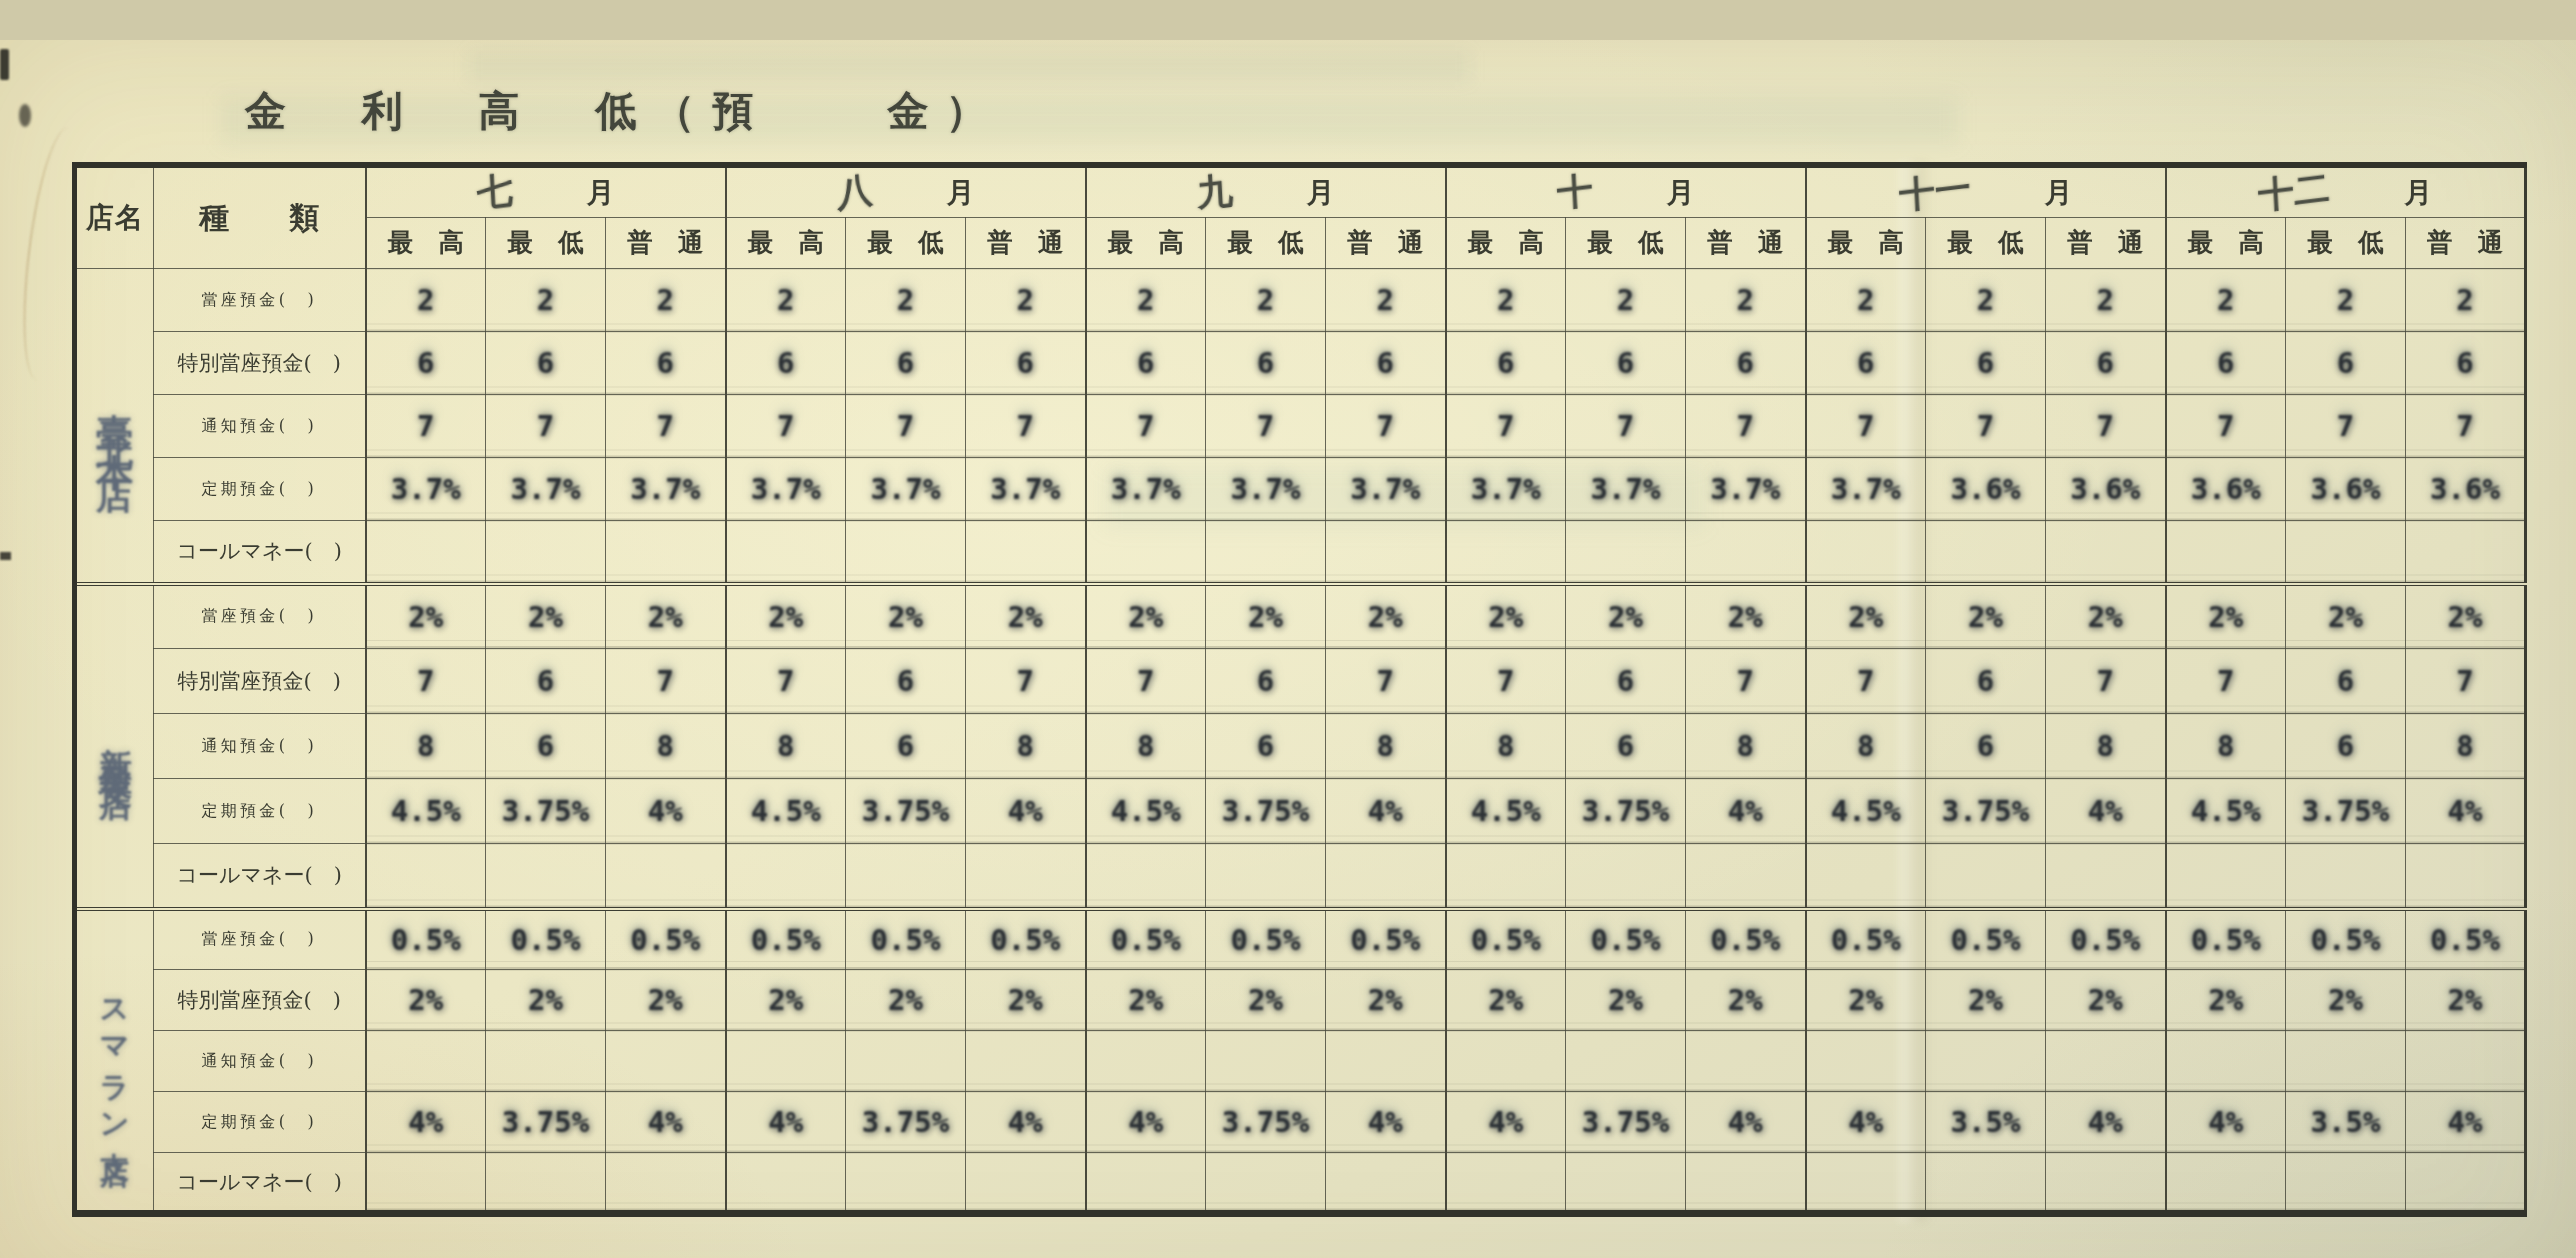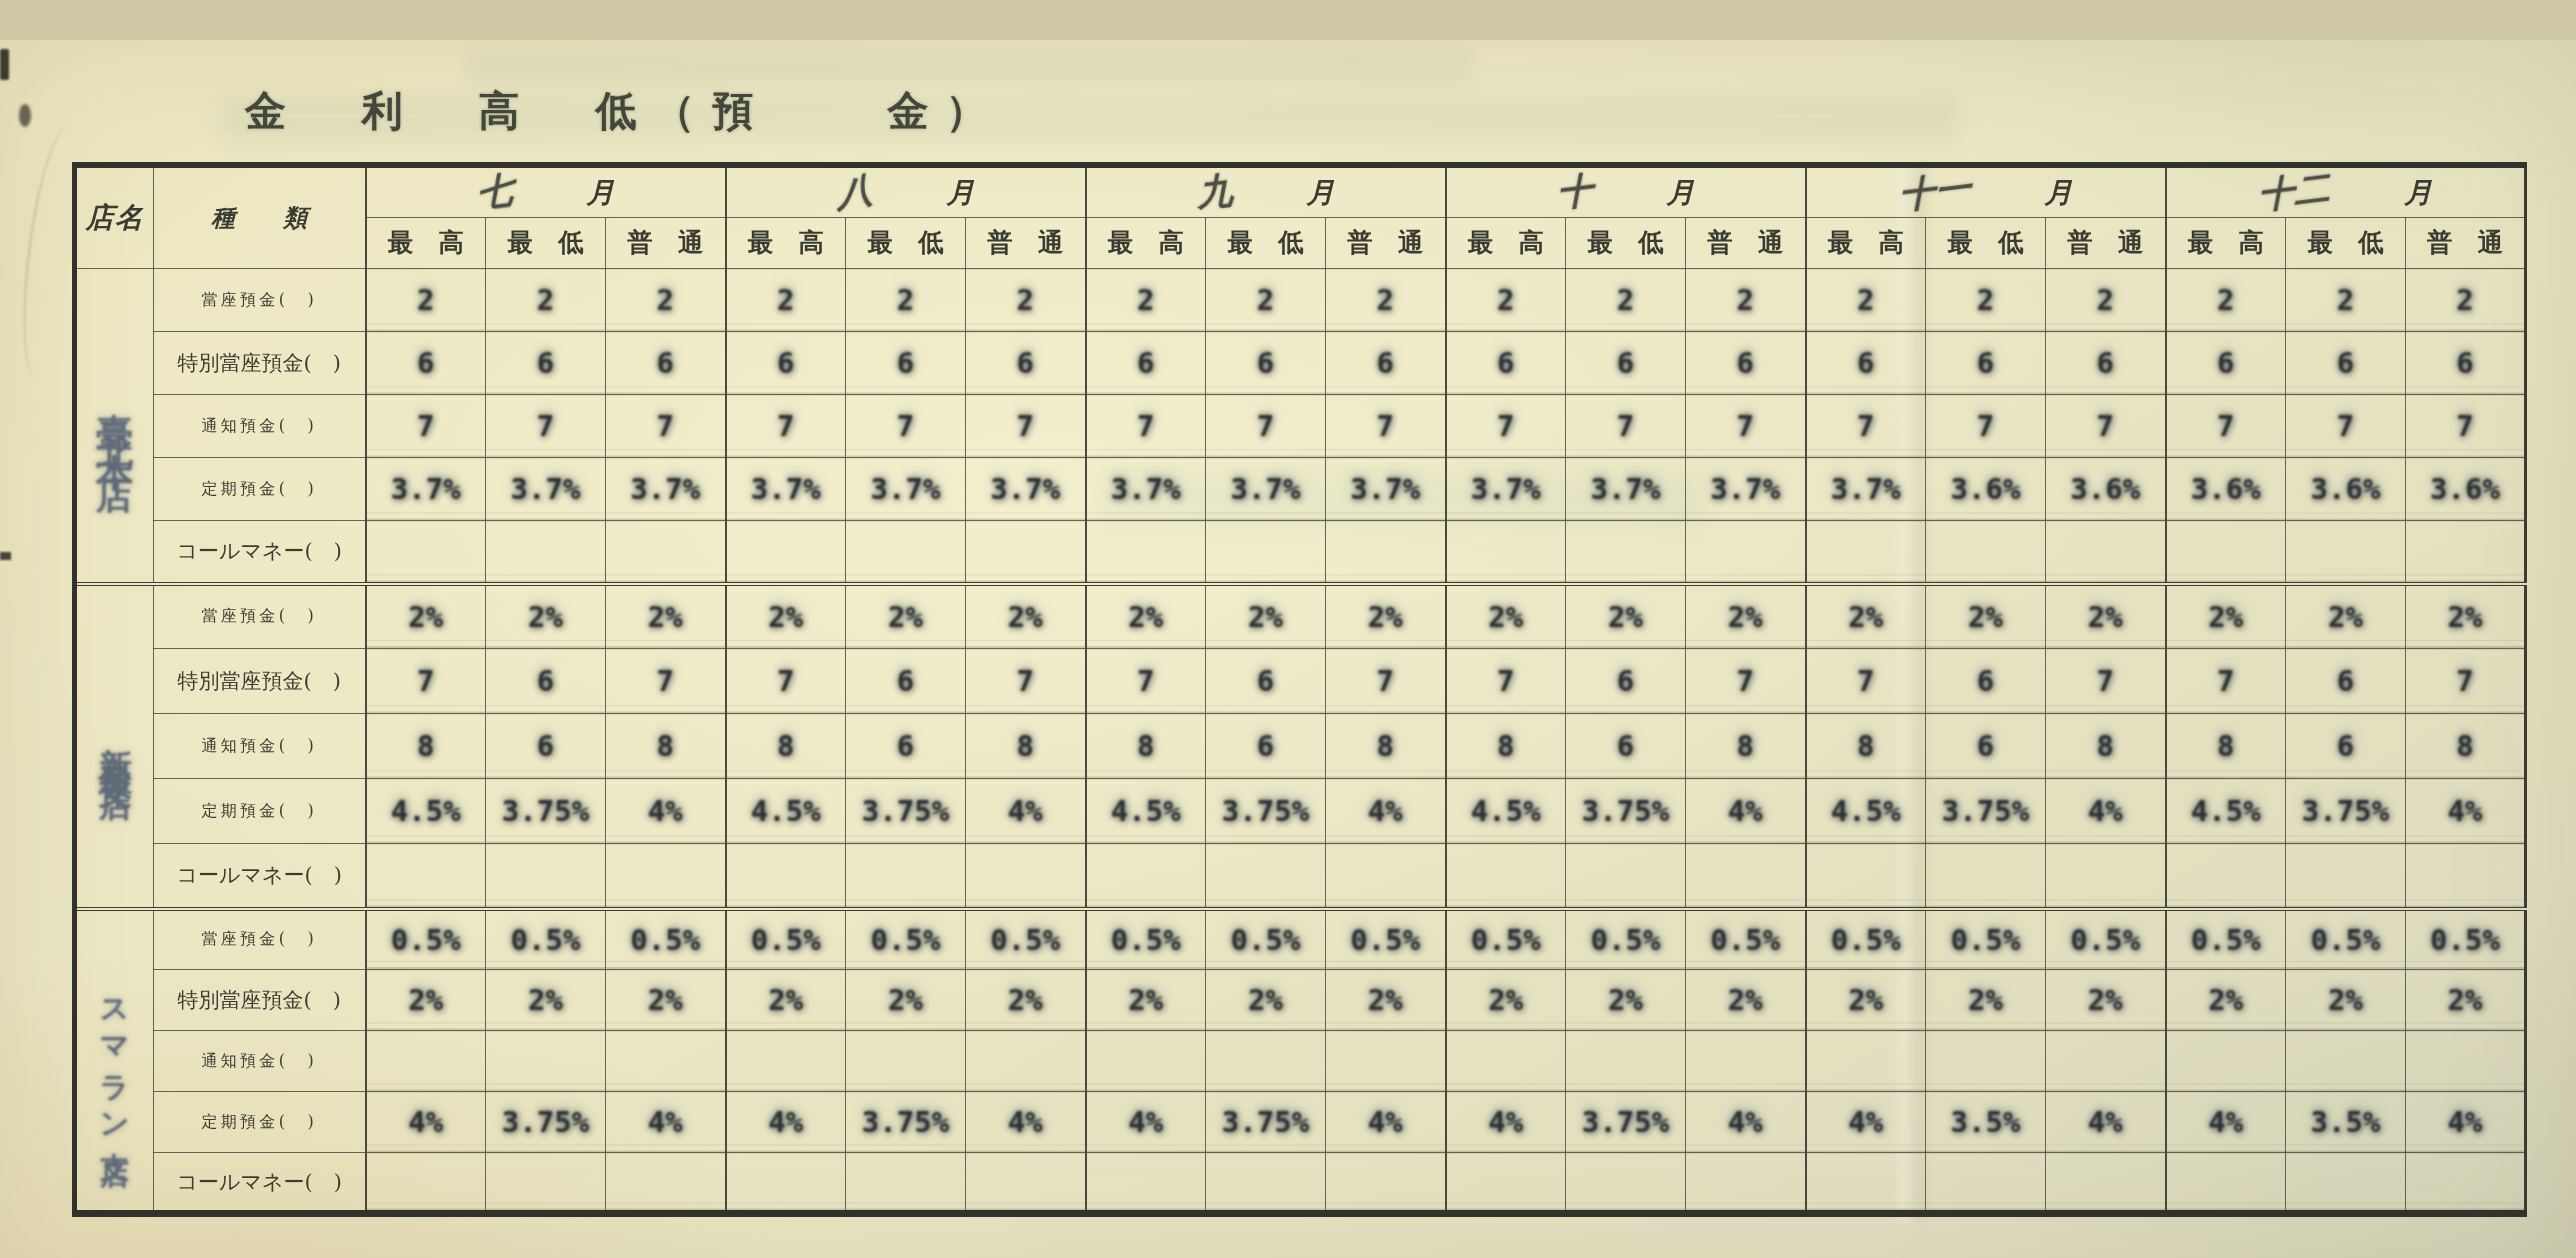--- a/index.html
+++ b/index.html
@@ -37,35 +37,35 @@
     position:absolute;left:72px;top:122px;
     border-collapse:collapse;table-layout:fixed;
     border-top:6.7px solid #31322a;border-bottom:7.4px solid #31322a;
     border-left:5.3px solid #31322a;border-right:3.3px solid #3a3b31;
   }
   .rates th,.rates td{
     border:1.3px solid rgba(70,71,58,.82);
     padding:0;text-align:center;vertical-align:middle;overflow:hidden;
   }
   .rates .mstart{border-left-width:2px;border-left-color:rgba(55,56,45,.9);}
-  tr.month-row{height:44px;font-style:italic;}
+  tr.month-row{height:44px;}
   tr.sub-row{height:51px;}
   tr.g0{height:63px;} tr.g1{height:65px;} tr.g2{height:61px;}
   .th-month{border-bottom-width:1.3px;}
   .th-sub,.corner{border-bottom:4.7px double #3c3d32;}
   tr.group-sep td{border-top:4.7px double #3c3d32;}
   td.val{
     background-image:linear-gradient(to top,
       rgba(58,59,46,.20) 0, rgba(58,59,46,.20) 2px,
       rgba(0,0,0,0) 2px, rgba(0,0,0,0) 6.7px,
       rgba(58,59,46,.10) 6.7px, rgba(58,59,46,.10) 8px, rgba(0,0,0,0) 8px);
   }
   .printed{color:#3a3c31;filter:blur(0.3px);}
   .corner-lbl{font-size:28px;letter-spacing:1.3px;}
-  .type-lbl{font-size:24px;text-align:right;}
+  .type-lbl{font-size:30px;text-align:right;}
   .lbl{font-size:16px;letter-spacing:3.3px;white-space:nowrap;}
   .lbl.long{font-size:21px;letter-spacing:0;}
   .sub{font-size:25.4px;}
   .minner{display:flex;justify-content:center;align-items:center;gap:74px;}
   .mnum{font-size:36px;font-weight:700;color:#4b4e44;filter:blur(0.7px);
     transform:rotate(-7deg) skewX(-4deg);display:inline-block;
     text-shadow:0 0 2.7px rgba(75,78,68,.5);}
   .msuf{font-size:28px;}
   .vert{writing-mode:vertical-rl;text-orientation:upright;font-weight:600;display:inline-block;}
   .branch-ink{color:#5f6a78;filter:blur(0.8px);text-shadow:0 0 6px rgba(95,106,120,.45);}

